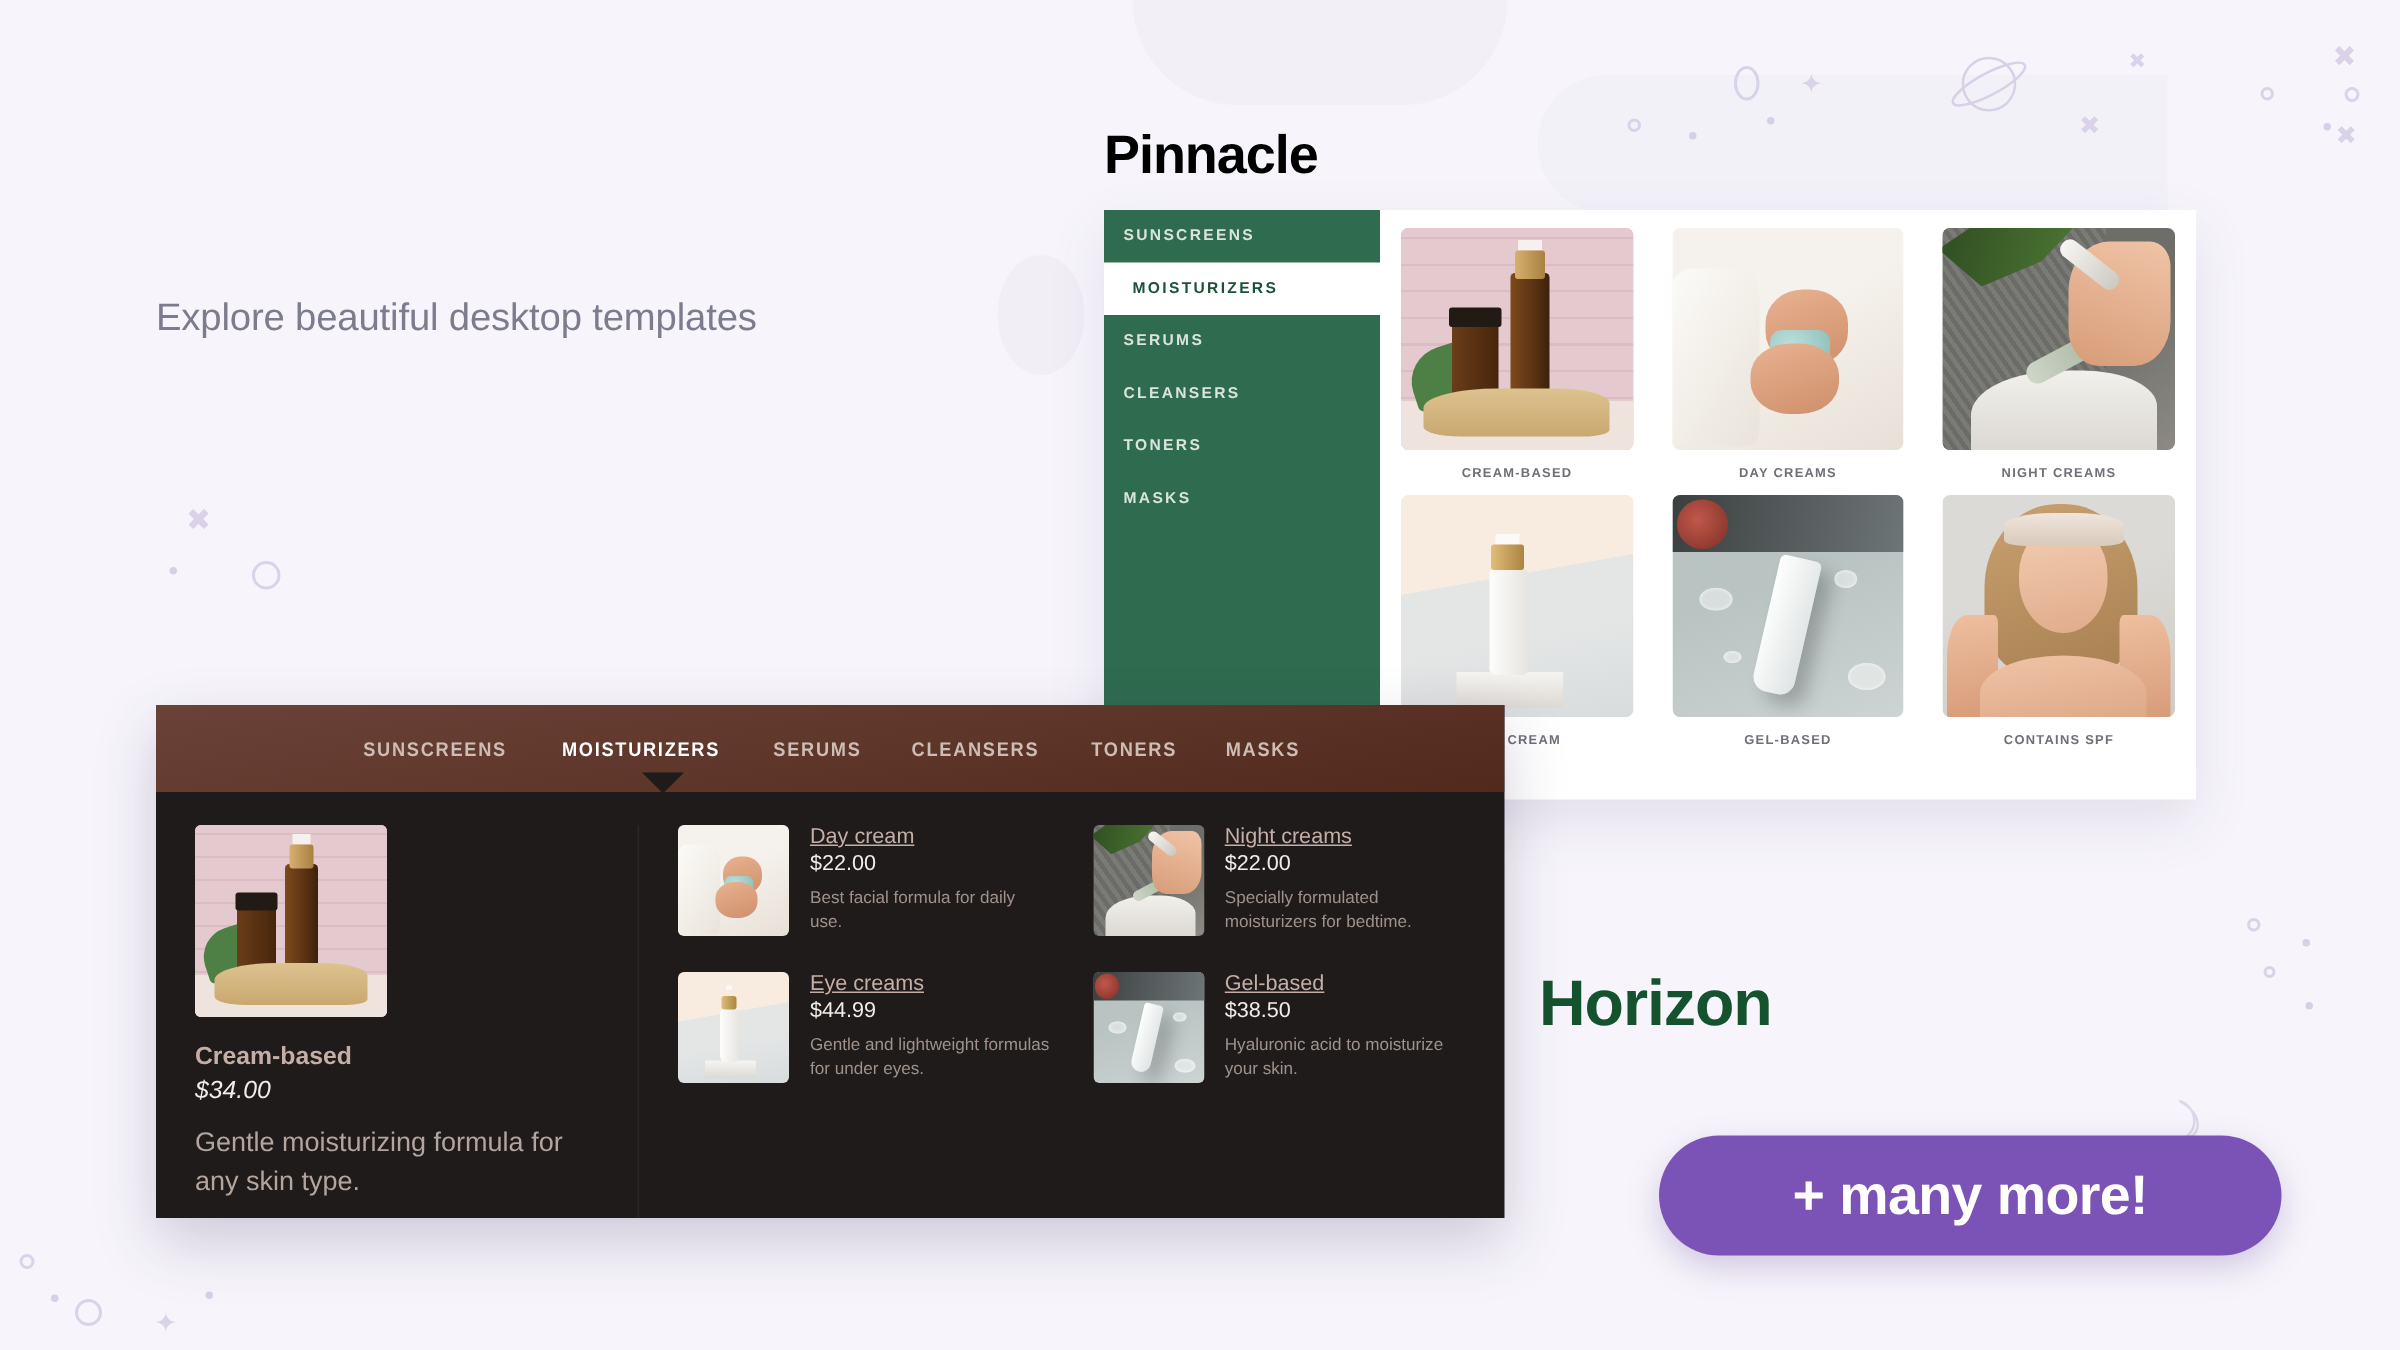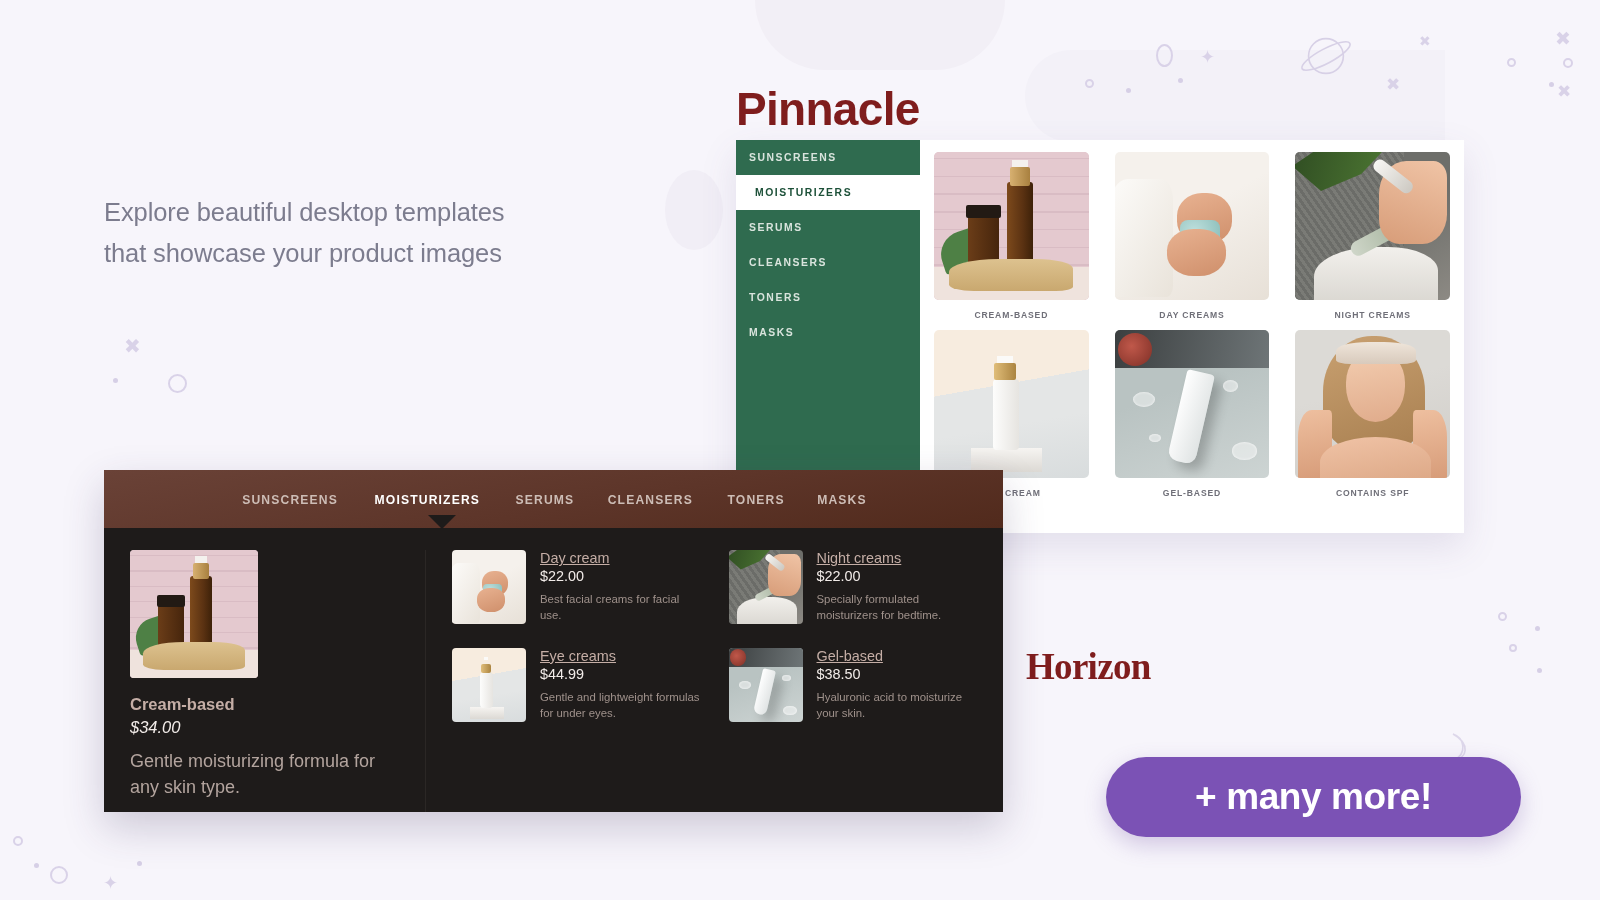--- a/index.html
+++ b/index.html
@@ -79,23 +79,23 @@
     color: #7c7c8e;
     font-weight: 400;
     letter-spacing: -0.1px;
   }
 
   
   #pinnacle-label {
     position: absolute;
     left: 736px;
     top: 82px;
-    font-size: 46px;
-    font-weight: 700;
-    color: #7f1d1d;
+    font-size: 36px;
+    font-weight: 700;
+    color: #000000;
     letter-spacing: -0.7px;
   }
   #pinnacle-window {
     position: absolute;
     left: 736px;
     top: 140px;
     width: 728px;
     height: 393px;
     background: #ffffff;
     display: flex;
@@ -146,25 +146,24 @@
     letter-spacing: 0.85px;
     color: #6f6f78;
     text-align: center;
   }
 
   
   #horizon-label {
     position: absolute;
     left: 1026px;
     top: 645px;
-    font-size: 37px;
-    font-weight: 700;
-    color: #7f1d1d;
+    font-size: 43px;
+    font-weight: 700;
+    color: #14532d;
     letter-spacing: -0.7px;
-    font-family: Liberation Serif, serif;
   }
   #horizon-window {
     position: absolute;
     left: 104px;
     top: 470px;
     width: 899px;
     height: 342px;
     background: #1e1b1a;
     box-shadow: 0 16px 38px rgba(60,45,90,0.22);
     overflow: hidden;
@@ -488,21 +487,20 @@
   <div class="dot" style="left:137px; top:861px; width:5px; height:5px;"></div>
   <div class="spark" style="left:103px; top:874px; font-size:18px;">✦</div>
 </div>
 
 <section id="hero">
   <h1>
     <br>
   </h1>
   <p>
     <span>Explore beautiful desktop templates</span><br>
-    <span>that showcase your product images</span>
   </p>
 </section>
 
 <div id="pinnacle-label">Pinnacle</div>
 
 <div id="pinnacle-window">
   <nav id="pinnacle-sidebar">
     <div class="pin-item">
       <span>SUNSCREENS</span>
     </div>
@@ -643,21 +641,21 @@
           <div class="ph ph-day">
               <div class="sleeve"></div>
               <div class="hand1"></div>
               <div class="jar"></div>
               <div class="hand2"></div>
             </div>
         </div>
         <div>
           <div class="hz-item-title">Day cream</div>
           <div class="hz-item-price">$22.00</div>
-          <div class="hz-item-desc">Best facial creams for facial use.</div>
+          <div class="hz-item-desc">Best facial formula for daily use.</div>
         </div>
       </div>
 
       <div class="hz-item">
         <div class="hz-item-img">
           <div class="ph ph-night">
               <div class="fabric"></div>
               <div class="palm"></div>
               <div class="cloth"></div>
               <div class="roller"></div>

